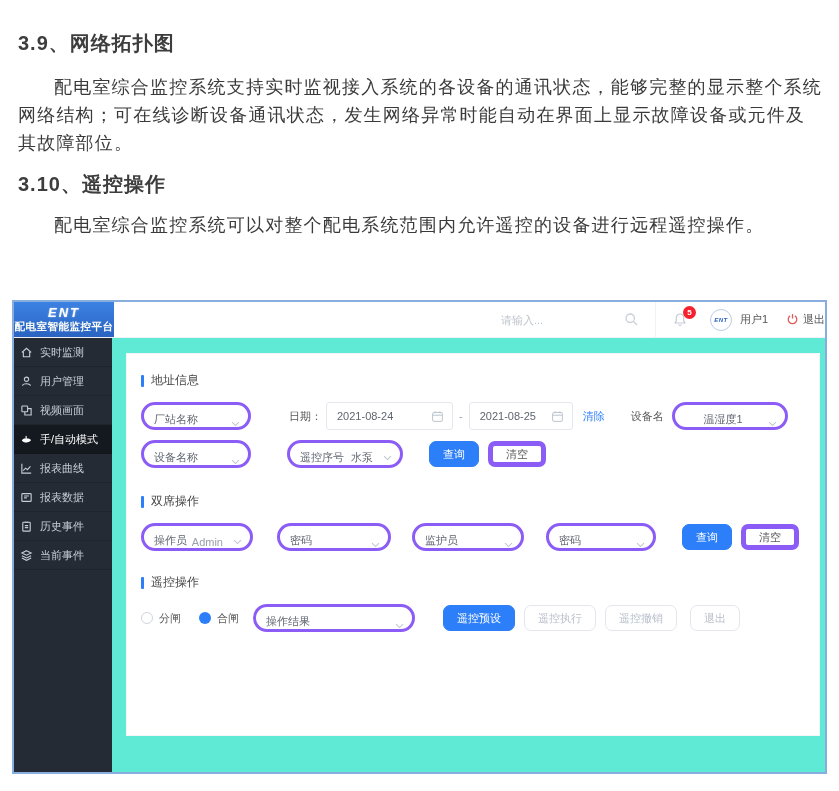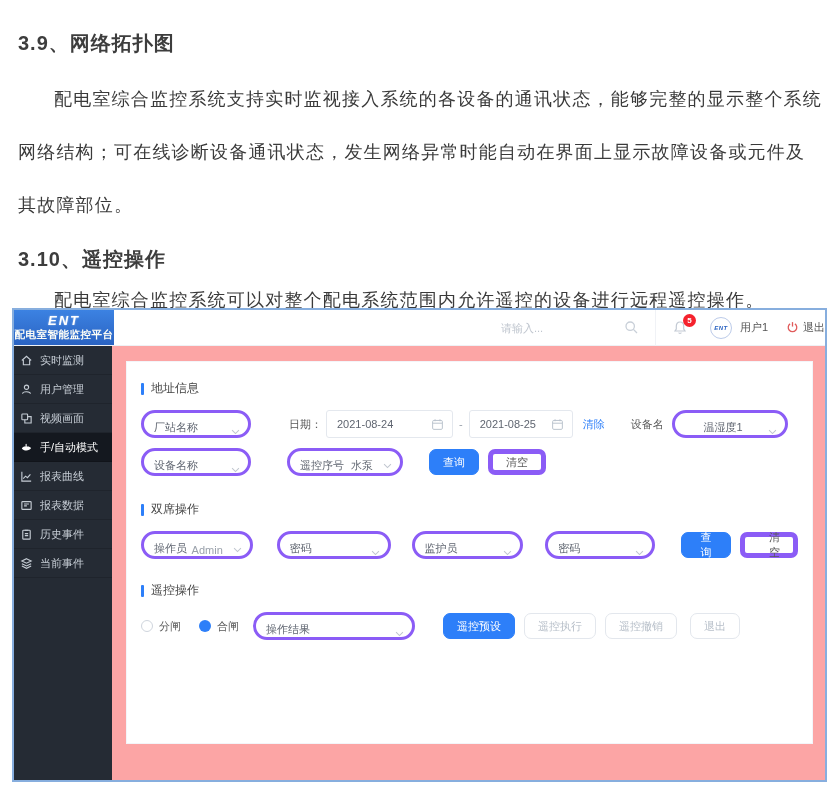--- a/index.html
+++ b/index.html
@@ -7,28 +7,28 @@
   body {
     width:839px; height:791px; position:relative; overflow:hidden;
     background:#ffffff;
     font-family:"Liberation Sans","DejaVu Sans",sans-serif;
     color:#3a3a3a;
   }
 
   
   .doc { padding:30px 16px 0 18px; }
   .doc-h { font-size:20px; font-weight:600; letter-spacing:1px; color:#3d3d3d; margin:0; }
-  .doc-p { font-size:18px; line-height:53px; letter-spacing:1.2px; text-indent:2em;
+  .doc-p { font-size:18px; line-height:28px; letter-spacing:1.2px; text-indent:2em;
            margin:16px 0 0 0; color:#3a3a3a; }
   .doc-h2 { margin-top:14px; }
   .doc-p2 { margin-top:10px; line-height:34px; }
 
   
-  .shot { position:absolute; left:12px; top:308px; width:815px; height:474px;
-          border:2px solid #87aede; background:#fca5a5; display:flex; flex-direction:column; }
+  .shot { position:absolute; left:12px; top:300px; width:815px; height:474px;
+          border:2px solid #87aede; background:#5eead4; display:flex; flex-direction:column; }
 
   
   .shot-header { height:36px; background:#ffffff; border-bottom:1px solid #eef1f5;
                  display:flex; align-items:stretch; flex:0 0 auto; }
   .logo-box { width:100px; background:linear-gradient(180deg,#3c82e2,#2a63c2);
               display:flex; flex-direction:column; align-items:center; justify-content:center; }
   .logo-brand { font-size:13px; font-weight:800; font-style:italic; color:#fff;
                 letter-spacing:2px; line-height:13px; text-shadow:0 0 2px rgba(255,255,255,.55); }
   .logo-title { font-size:10.5px; font-weight:700; color:#fdfdf6; letter-spacing:.5px;
                 line-height:14px; white-space:nowrap; }
@@ -52,21 +52,21 @@
   
   .shot-body { flex:1; display:flex; min-height:0; }
   .sidebar { width:98px; flex:0 0 auto; background:#252b34; }
   .side-item { height:29px; display:flex; align-items:center; padding-left:6px; gap:7px;
                color:#c6cdd5; font-size:11px; border-bottom:1px solid rgba(0,0,0,.15);
                cursor:pointer; white-space:nowrap; }
   .side-item.active { background:#14181f; color:#ffffff; }
   .sicon { width:13px; height:13px; display:flex; align-items:center; justify-content:center; flex:0 0 auto; }
   .sicon svg { display:block; }
 
-  .main { flex:1; padding:15px 12px 0 14px; min-width:0; }
+  .main { flex:1; padding:15px 5px 0 14px; min-width:0; }
   .card { background:#ffffff; border:1px solid #f3f5f9; height:383px; padding:10px 14px; }
 
   .section-title { display:flex; align-items:center; font-size:12px; color:#454545; margin:8px 0 13px 0; }
   .section-title::before { content:''; width:3px; height:12px; background:#2d7ff9; margin-right:7px; border-radius:1px; }
   .sec-dual { margin-top:25px; }
   .sec-remote { margin-top:23px; }
 
   .frow { display:flex; align-items:center; font-size:11px; color:#5a5a5a; }
   .frow + .frow { margin-top:10px; }
 

